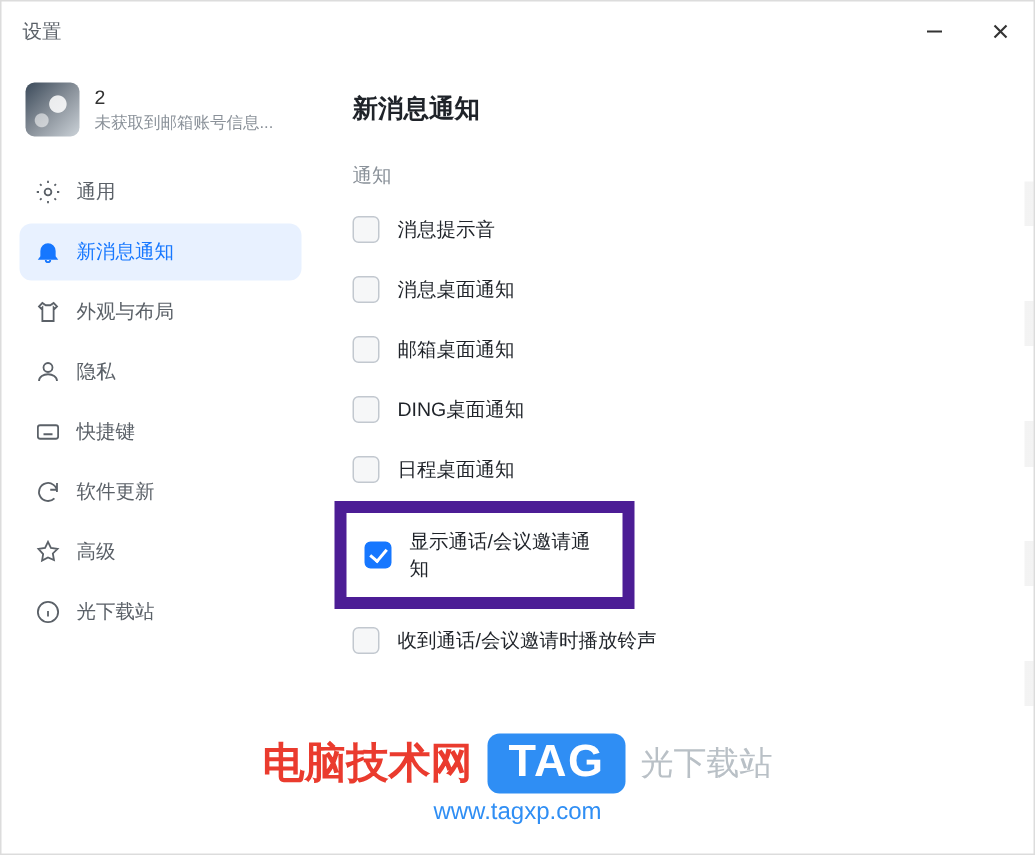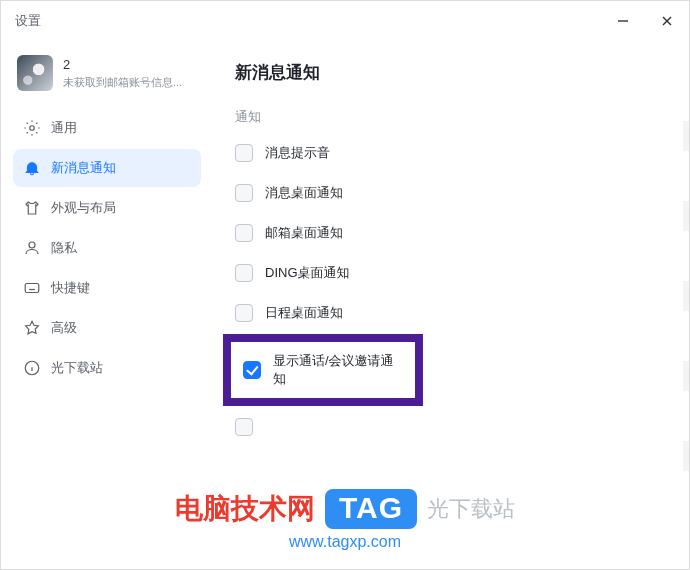--- a/index.html
+++ b/index.html
@@ -115,20 +115,28 @@
                 <line x1="11" y1="10" x2="11" y2="10"></line>
                 <line x1="15" y1="10" x2="15" y2="10"></line>
                 <line x1="8" y1="14" x2="16" y2="14"></line>
               </svg>
             </span>
           <span>快捷键</span>
         </div>
         <div class="nav-item">
           <span class="nav-icon">
               <svg viewBox="0 0 24 24">
+                <path d="M20 12a8 8 0 10-2.3 5.6M20 4v6h-6"></path>
+              </svg>
+            </span>
+          <span>软件更新</span>
+        </div>
+        <div class="nav-item">
+          <span class="nav-icon">
+              <svg viewBox="0 0 24 24">
                 <path d="M12 3l2.6 5.3 5.9.9-4.2 4.1 1 5.8L12 16.9l-5.3 2.8 1-5.8L3.5 9.2l5.9-.9L12 3z"></path>
               </svg>
             </span>
           <span>高级</span>
         </div>
         <div class="nav-item">
           <span class="nav-icon">
               <svg viewBox="0 0 24 24">
                 <circle cx="12" cy="12" r="9"></circle>
                 <line x1="12" y1="8" x2="12" y2="8"></line>
@@ -167,20 +175,21 @@
         <div class="highlight-wrap">
           <div class="highlight-box">
             <label class="opt">
                 <span class="cb checked"></span>
                 <span>显示通话/会议邀请通知</span>
               </label>
           </div>
         </div>
         <label class="opt">
             <span class="cb"></span>
+            <span>收到通话/会议邀请时播放铃声</span>
           </label>
       </div>
     </div>
   </div>
 
   <div class="side-strip"></div>
 
   <div class="watermark">
     <div class="wm-line1">
       <span class="wm-red">电脑技术网</span>

